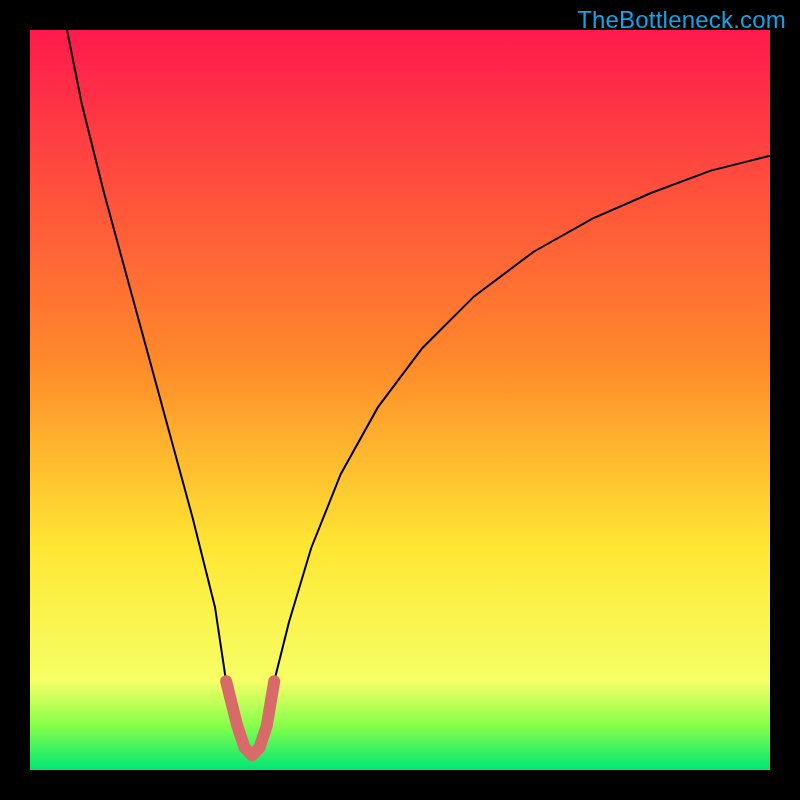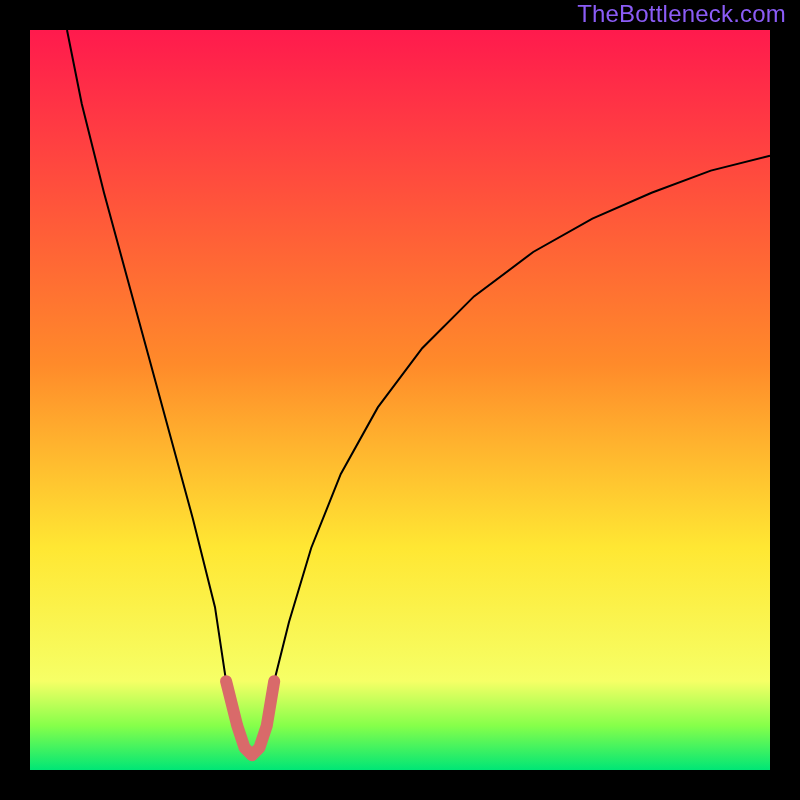--- a/index.html
+++ b/index.html
@@ -14,23 +14,23 @@
   .frame {
     position: absolute;
     left: 0;
     top: 0;
     width: 800px;
     height: 800px;
     background: #000;
   }
   .watermark {
     position: absolute;
-    top: 0;
+    top: 6px;
     right: 14px;
-    color: #8b5cf6;
+    color: #0ea5e9;
     font-size: 24px;
     font-weight: 500;
     letter-spacing: 0.2px;
     z-index: 10;
     user-select: none;
     margin-left: 23px;
   }
   svg {
     position: absolute;
     left: 0;

